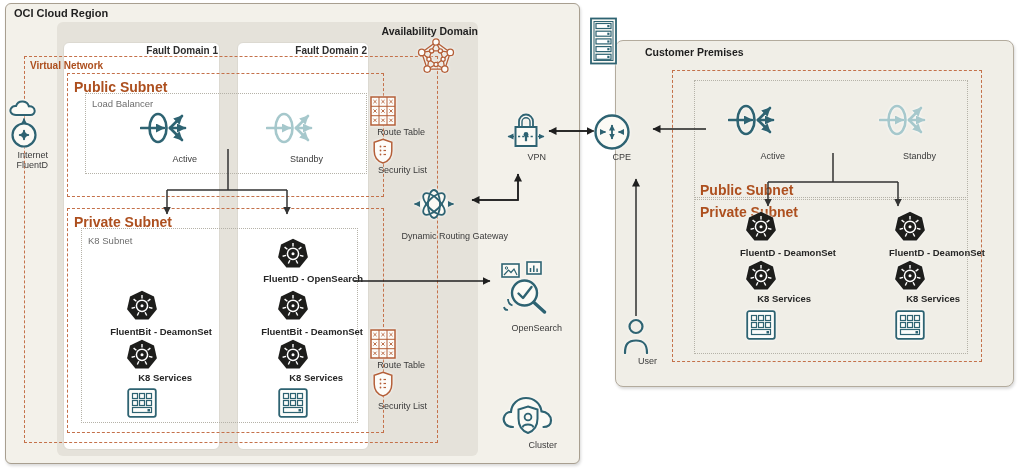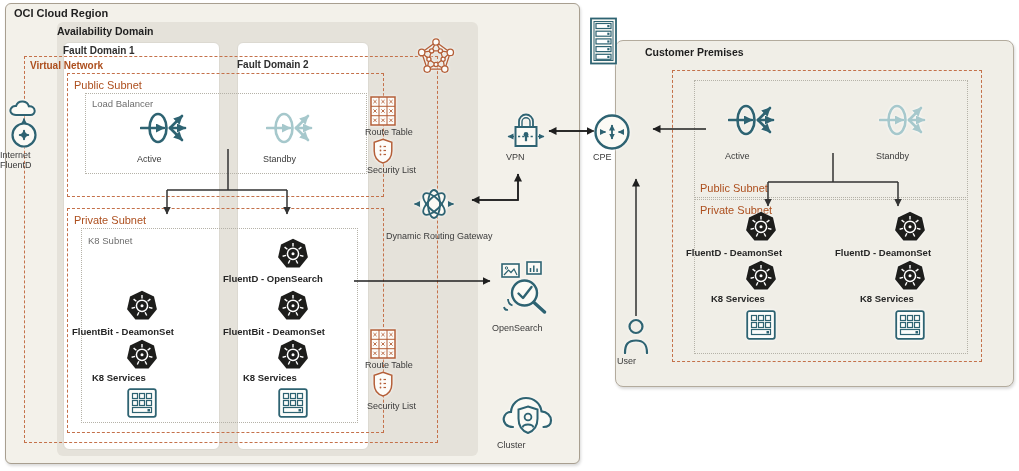--- a/index.html
+++ b/index.html
@@ -1,25 +1,25 @@
 <!DOCTYPE html>
 <html><head>
 <meta charset="utf-8">
 <style>
   html,body{margin:0;padding:0;background:#fff}
   #canvas{position:relative;width:1019px;height:471px;background:#ffffff;
           font-family:"Liberation Sans",sans-serif;overflow:hidden}
   .abs{position:absolute}
   .lbl{position:absolute;white-space:nowrap;line-height:1.15}
-  .ctr{text-align:left}
+  .ctr{text-align:right}
   .title-lg{font-size:11px;font-weight:bold;color:#1f1f1f}
   .title-md{font-size:10.5px;font-weight:bold;color:#1f1f1f}
   .fd-lbl{font-size:10px;font-weight:600;color:#2f2f2f}
   .vn-lbl{font-size:10px;font-weight:bold;color:#ad4f1e}
-  .subnet-lbl{font-size:11px;font-weight:normal;color:#ad4f1e}
+  .subnet-lbl{font-size:14px;font-weight:bold;color:#ad4f1e}
   .inner-lbl{font-size:9.5px;color:#6e6e6e}
   .slabel{font-size:9px;color:#3b3b3b}
   .nlabel{font-size:9.5px;font-weight:700;color:#262626}
   .icon{filter:drop-shadow(0 0 1.5px rgba(255,255,255,.95))}
   .oci-box{position:absolute;background:#f3f1ea;border:1px solid #a89f90;border-radius:6px;box-shadow:1px 2px 3px rgba(0,0,0,.15)}
   .ad-box{position:absolute;background:#e5e2da;border-radius:6px}
   .fd-box{position:absolute;background:#ffffff;border:1px solid #dcd9d1;border-radius:6px}
   .cp-box{position:absolute;background:#f0eee7;border:1px solid #b3ab9d;border-radius:8px;box-shadow:1px 2px 3px rgba(0,0,0,.15)}
   .dash-orange{position:absolute;border:1.5px dashed #c4714a}
   .dot-grey{position:absolute;border:1px dotted #b5b2a8}
@@ -54,21 +54,21 @@
 
   <div class="oci-box" style="left:5px;top:3px;width:573px;height:459px"></div>
   <div class="lbl title-lg" style="left:14px;top:7px">OCI Cloud Region</div>
 
   <div class="ad-box" style="left:57px;top:22px;width:421px;height:434px"></div>
   <div class="lbl title-md ctr" style="left:57px;top:25px;width:421px">Availability Domain</div>
 
   <div class="fd-box" style="left:63px;top:42px;width:155px;height:406px"></div>
   <div class="fd-box" style="left:237px;top:42px;width:130px;height:406px"></div>
   <div class="lbl fd-lbl ctr" style="left:63px;top:45px;width:155px">Fault Domain 1</div>
-  <div class="lbl fd-lbl ctr" style="left:237px;top:59px;width:130px">Fault Domain 2</div>
+  <div class="lbl fd-lbl ctr" style="left:237px;top:45px;width:130px">Fault Domain 2</div>
 
   <div class="dash-orange" style="left:24px;top:56px;width:412px;height:385px"></div>
   <div class="lbl vn-lbl" style="left:30px;top:60px">Virtual Network</div>
 
   <div class="dash-orange" style="left:67px;top:73px;width:315px;height:122px"></div>
   <div class="lbl subnet-lbl" style="left:74px;top:79px">Public Subnet</div>
 
   <div class="dash-orange" style="left:67px;top:208px;width:315px;height:223px"></div>
   <div class="lbl subnet-lbl" style="left:74px;top:214px">Private Subnet</div>
 

